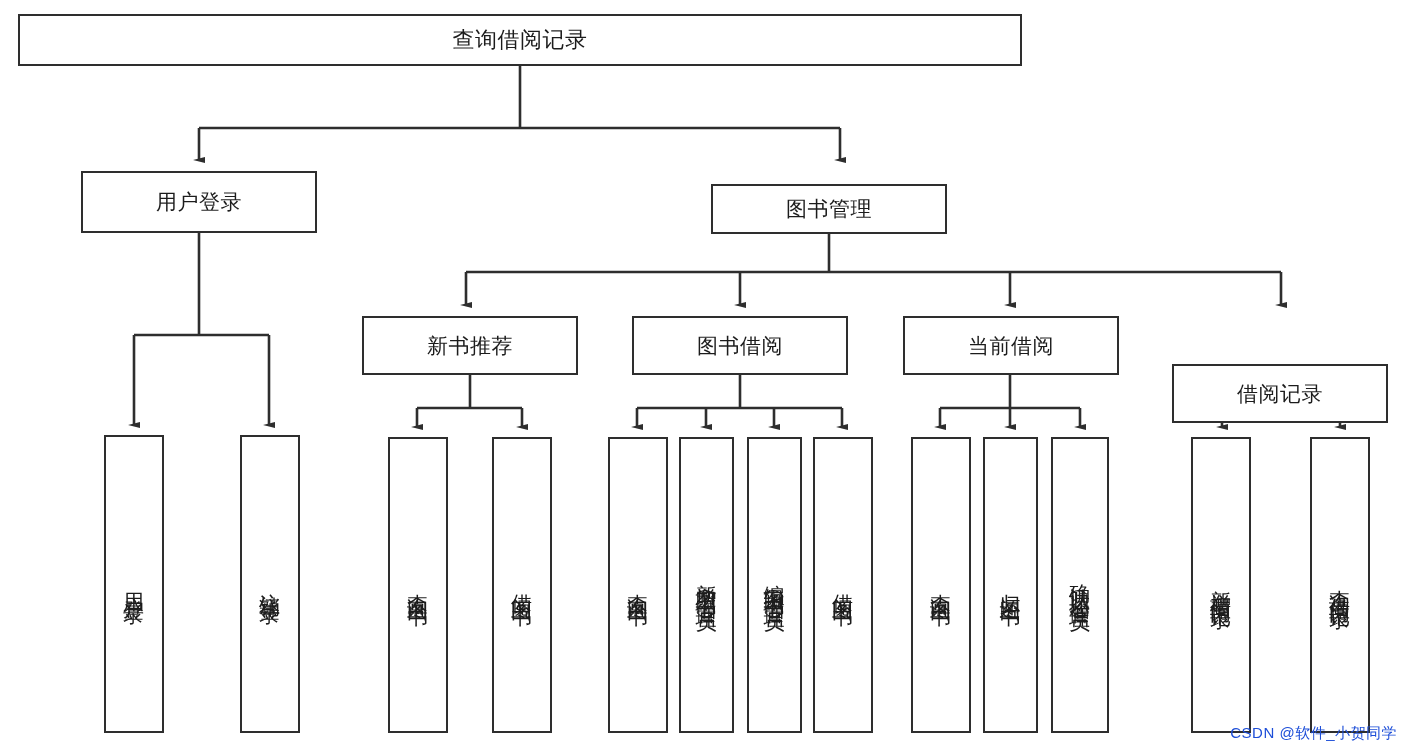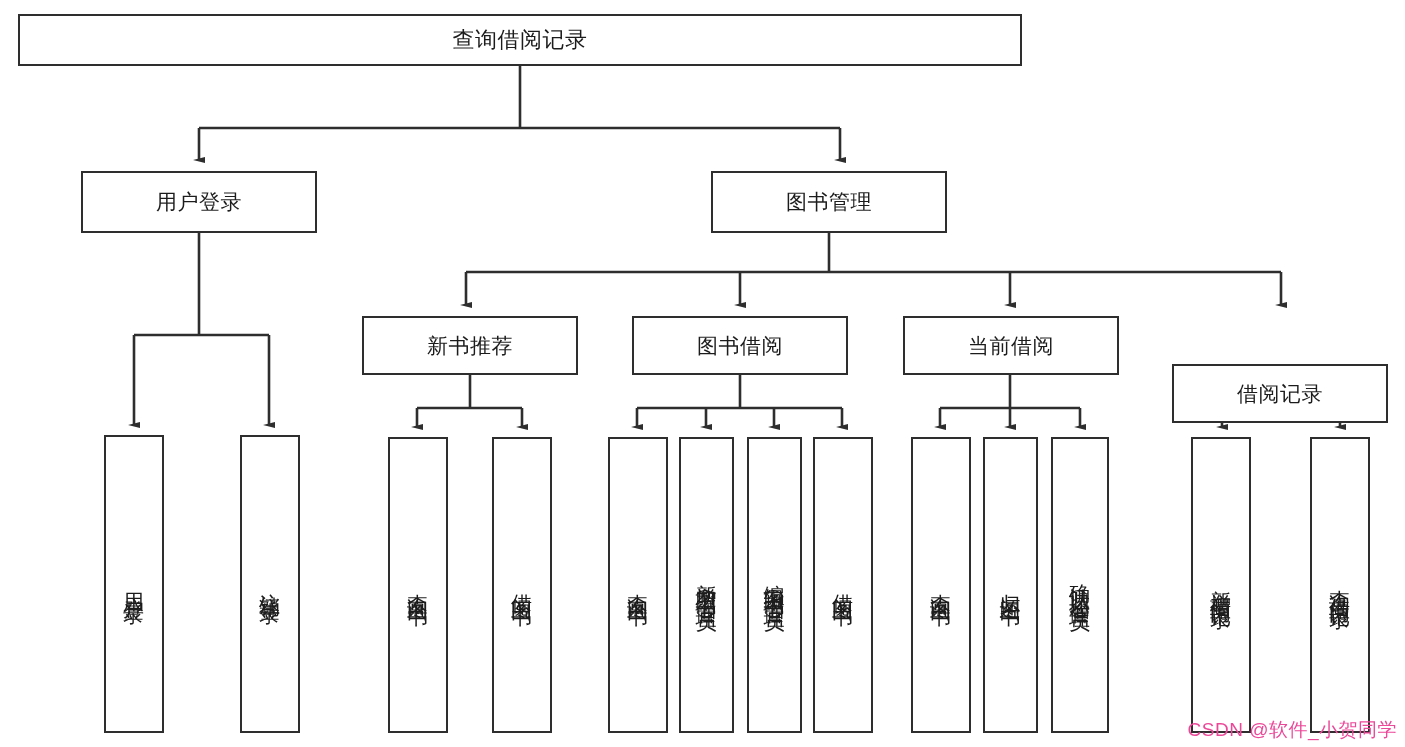--- a/index.html
+++ b/index.html
@@ -54,22 +54,22 @@
     text-orientation: upright;
     letter-spacing: 4px;
     line-height: 1;
     white-space: nowrap;
     text-align: center;
   }
   .watermark {
     position: absolute;
     right: 8px;
     bottom: 4px;
-    font-size: 19px;
-    color: #ec4899;
+    font-size: 15px;
+    color: #1d4ed8;
     letter-spacing: 0.5px;
     white-space: nowrap;
   }
 </style>
 </head>
 <body>
 
 <div id="canvas">
 
   <svg class="wires" viewBox="0 0 1405 747" xmlns="http://www.w3.org/2000/svg">
@@ -122,21 +122,21 @@
     </g>
   </svg>
 
   <div class="node root" style="left:18px; top:14px; width:1004px; height:52px;">
     <span>查询借阅记录</span>
   </div>
 
   <div class="node h" style="left:81px; top:171px; width:236px; height:62px;">
     <span>用户登录</span>
   </div>
-  <div class="node h" style="left:711px; top:171px; width:236px; height:62px;text-align:right;">
+  <div class="node h" style="left:711px; top:184px; width:236px; height:50px;text-align:right;">
     <span>图书管理</span>
   </div>
 
   <div class="node h" style="left:632px; top:316px; width:216px; height:59px;">
     <span>图书借阅</span>
   </div>
   <div class="node h" style="left:362px; top:316px; width:216px; height:59px;">
     <span>新书推荐</span>
   </div>
   <div class="node h" style="left:903px; top:316px; width:216px; height:59px;">

